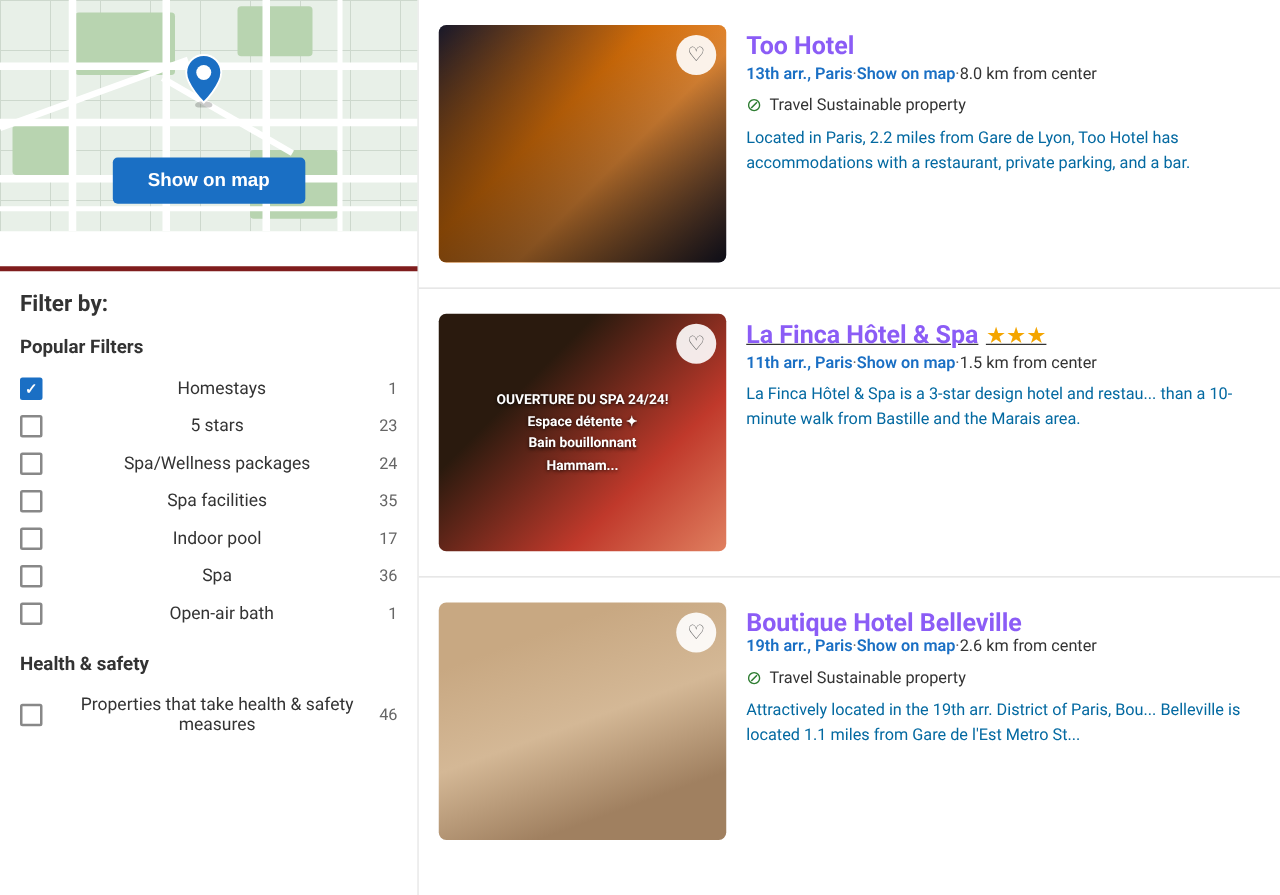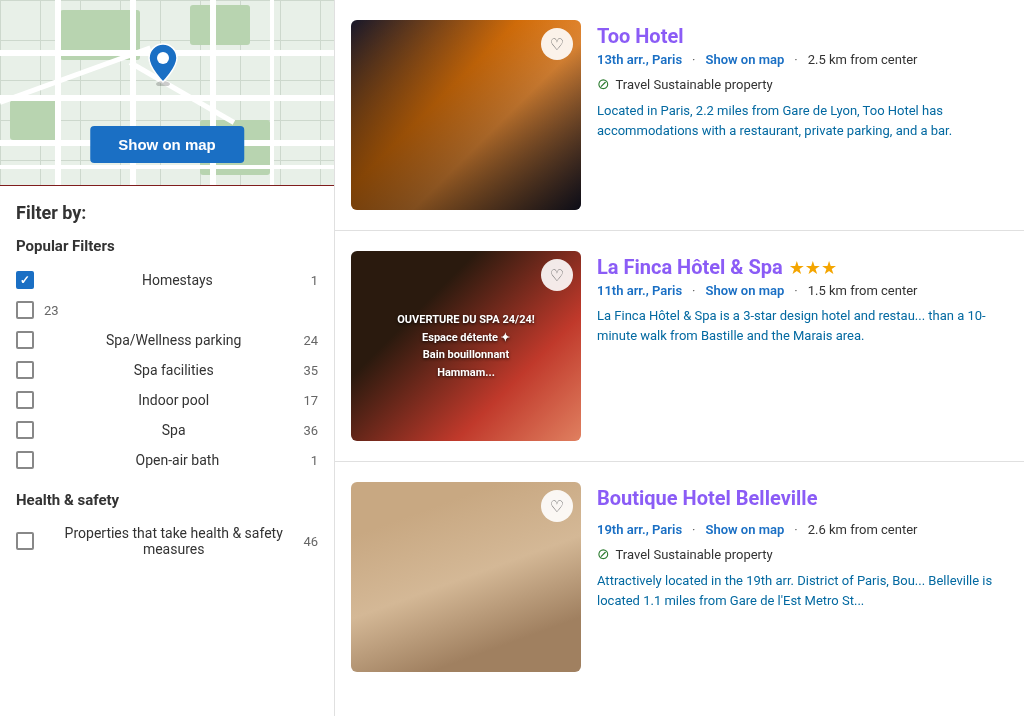--- a/index.html
+++ b/index.html
@@ -29,21 +29,21 @@
     .map-pin { position: absolute; top: 42px; left: 145px; text-align: center; }
     .map-pin svg { width: 36px; height: 44px; }
 
     .show-on-map-btn {
       position: absolute; bottom: 22px; left: 50%; transform: translateX(-50%);
       background: #1a6fc4; color: #fff; border: none; border-radius: 4px;
       padding: 10px 28px; font-size: 15px; font-weight: 600; cursor: pointer;
       white-space: nowrap;
     }
 
-    .filter-section { padding: 16px 16px 0; border-top: 1px solid #7f1d1d; }
+    .filter-section { padding: 16px 16px 0; border-top: 4px solid #7f1d1d; margin-top: 28px; }
     .filter-by-label { font-size: 18px; font-weight: 700; margin-bottom: 14px; }
 
     .filter-group { margin-bottom: 16px; }
     .filter-group-title { font-size: 15px; font-weight: 700; margin-bottom: 10px; }
 
     .filter-item { display: flex; align-items: center; padding: 6px 0; cursor: pointer; text-align: center; }
     .filter-checkbox { width: 18px; height: 18px; border: 2px solid #888; border-radius: 2px; margin-right: 10px; flex-shrink: 0; display: flex; align-items: center; justify-content: center; background: #fff; }
     .filter-checkbox.checked { background: #1a6fc4; border-color: #1a6fc4; }
     .filter-checkbox.checked::after { content: '✓'; color: #fff; font-size: 12px; font-weight: 700; }
     .filter-label { flex: 1; font-size: 14px; }
@@ -82,21 +82,21 @@
       position: absolute; top: 8px; right: 8px; z-index: 2;
       background: rgba(255,255,255,0.9); border: none; border-radius: 50%;
       width: 32px; height: 32px; display: flex; align-items: center; justify-content: center;
       cursor: pointer; font-size: 16px; color: #666;
     }
 
     .hotel-info { flex: 1; padding-top: 4px; }
     .hotel-name { font-size: 20px; font-weight: 700; color: #8b5cf6; margin-bottom: 4px; cursor: pointer; }
     .stars { color: #f4a500; font-size: 18px; margin-left: 6px; }
 
-    .hotel-location { display: flex; align-items: center; gap: 10px; margin-bottom: 8px; flex-wrap: wrap; }
+    .hotel-location { display: flex; align-items: center; gap: 0; margin-bottom: 8px; flex-wrap: wrap; }
     .location-link { color: #1a6fc4; font-size: 13px; font-weight: 600; cursor: pointer; }
     .dot-sep { color: #666; font-size: 13px; }
     .show-map-link { color: #1a6fc4; font-size: 13px; font-weight: 600; cursor: pointer; }
     .distance { font-size: 13px; color: #333; }
 
     .sustainable { display: flex; align-items: center; gap: 6px; font-size: 13px; color: #333; margin-bottom: 8px; }
     .leaf-icon { color: #2e7d32; font-size: 15px; }
 
     .hotel-desc { font-size: 13px; color: #0369a1; line-height: 1.5; }
 
@@ -151,25 +151,26 @@
     <div class="filter-group">
       <div class="filter-group-title">Popular Filters</div>
       <div id="popular-filters-container">
           <div class="filter-item">
             <div class="filter-checkbox checked"></div>
             <span class="filter-label">Homestays</span>
             <span class="filter-count">1</span>
           </div>
           <div class="filter-item">
             <div class="filter-checkbox"></div>
+            <span class="filter-label">5 stars</span>
             <span class="filter-count">23</span>
           </div>
           <div class="filter-item">
             <div class="filter-checkbox"></div>
-            <span class="filter-label">Spa/Wellness parking</span>
+            <span class="filter-label">Spa/Wellness packages</span>
             <span class="filter-count">24</span>
           </div>
           <div class="filter-item">
             <div class="filter-checkbox"></div>
             <span class="filter-label">Spa facilities</span>
             <span class="filter-count">35</span>
           </div>
           <div class="filter-item">
             <div class="filter-checkbox"></div>
             <span class="filter-label">Indoor pool</span>
@@ -207,52 +208,52 @@
         <div class="hotel-image-wrap img-hotel1">
           <button class="heart-btn">♡</button>
         </div>
         <div class="hotel-info">
           <div style="margin-bottom: 4px;"><span class="hotel-name">Too Hotel</span></div>
           <div class="hotel-location">
             <span class="location-link">13th arr., Paris</span>
             <span class="dot-sep">·</span>
             <span class="show-map-link">Show on map</span>
             <span class="dot-sep">·</span>
-            <span class="distance">2.5 km from center</span>
+            <span class="distance">8.0 km from center</span>
           </div>
           <div class="sustainable">
             <span class="leaf-icon">⊘</span>
             <span>Travel Sustainable property</span>
           </div>
           <div class="hotel-desc">Located in Paris, 2.2 miles from Gare de Lyon, Too Hotel has accommodations with a restaurant, private parking, and a bar.</div>
         </div>
       </div>
       <div class="hotel-card">
         <div class="hotel-image-wrap img-hotel2">
           <button class="heart-btn">♡</button>
           <div class="img-overlay-text">OUVERTURE DU SPA 24/24!<br>Espace détente ✦<br>Bain bouillonnant<br>Hammam...</div>
         </div>
         <div class="hotel-info">
-          <div style="margin-bottom: 4px;"><span class="hotel-name">La Finca Hôtel &amp; Spa</span><span class="stars">★★★</span></div>
+          <div style="margin-bottom: 4px; text-decoration: underline;"><span class="hotel-name">La Finca Hôtel &amp; Spa</span><span class="stars">★★★</span></div>
           <div class="hotel-location">
             <span class="location-link">11th arr., Paris</span>
             <span class="dot-sep">·</span>
             <span class="show-map-link">Show on map</span>
             <span class="dot-sep">·</span>
             <span class="distance">1.5 km from center</span>
           </div>
           <div class="hotel-desc">La Finca Hôtel &amp; Spa is a 3-star design hotel and restau... than a 10-minute walk from Bastille and the Marais area.</div>
         </div>
       </div>
       <div class="hotel-card">
         <div class="hotel-image-wrap img-hotel3">
           <button class="heart-btn">♡</button>
         </div>
         <div class="hotel-info">
-          <div style="margin-bottom: 12px;"><span class="hotel-name">Boutique Hotel Belleville</span></div>
+          <div style="margin-bottom: 0;"><span class="hotel-name">Boutique Hotel Belleville</span></div>
           <div class="hotel-location">
             <span class="location-link">19th arr., Paris</span>
             <span class="dot-sep">·</span>
             <span class="show-map-link">Show on map</span>
             <span class="dot-sep">·</span>
             <span class="distance">2.6 km from center</span>
           </div>
           <div class="sustainable">
             <span class="leaf-icon">⊘</span>
             <span>Travel Sustainable property</span>

